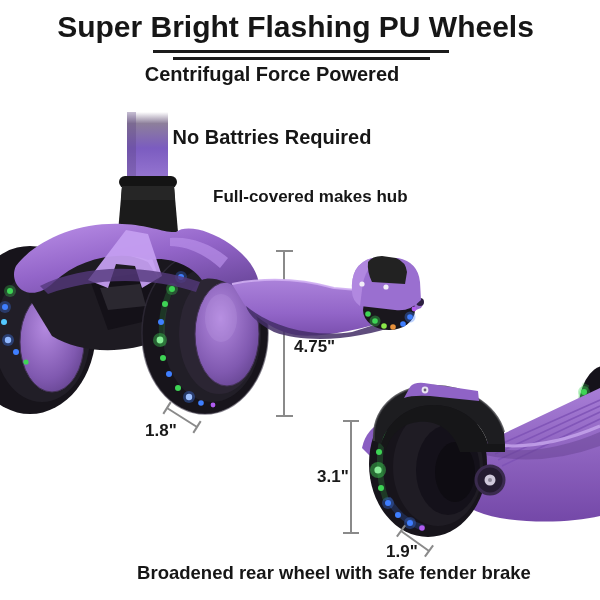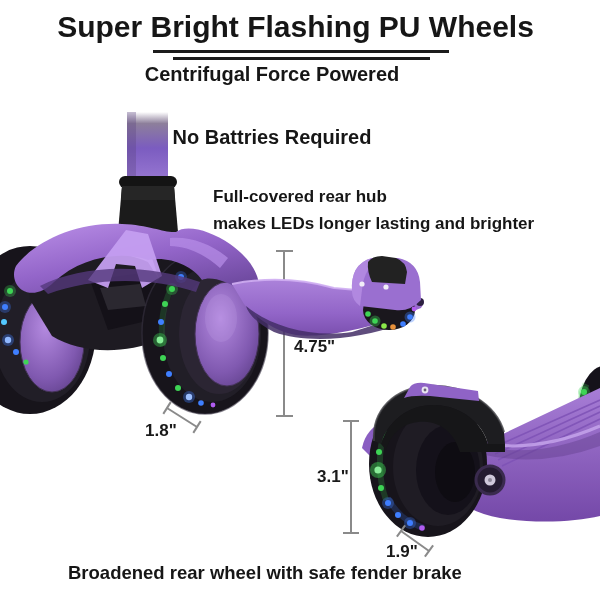--- a/index.html
+++ b/index.html
@@ -18,21 +18,21 @@
   .subtitle{left:0;width:544px;text-align:center;font-size:20px;font-weight:bold;color:#161616;}
   .sub1{top:63px;}
   .sub2{top:86px;margin-top:40px;}
   .hub-note{left:213px;top:183px;font-size:17px;font-weight:bold;line-height:27px;color:#161616;white-space:nowrap;}
   .dim-label{font-size:17px;font-weight:bold;color:#1a1a1a;white-space:nowrap;}
   .lbl-475{left:294px;top:337px;}
   .lbl-18{left:145px;top:421px;}
   .lbl-31{left:317px;top:467px;}
   .lbl-19{left:386px;top:542px;}
   .caption{left:0px;top:562px;width:600px;padding-left:68px;box-sizing:border-box;
-    font-size:18.5px;font-weight:bold;color:#161616;white-space:nowrap;}
+    text-align:center;font-size:18.5px;font-weight:bold;color:#161616;white-space:nowrap;}
   svg{position:absolute;top:0;left:0;}
 </style>
 </head>
 <body>
 
 <div id="canvas">
 
   <svg width="600" height="600" viewBox="0 0 600 600">
     <defs>
       <linearGradient id="stemGrad" x1="0" y1="0" x2="0" y2="1">
@@ -263,22 +263,21 @@
     </g>
   </svg>
 
   <div class="abs title">Super Bright Flashing PU Wheels</div>
   <div class="abs rule rule1"></div>
   <div class="abs rule rule2"></div>
   <div class="abs subtitle sub1">Centrifugal Force Powered</div>
   <div class="abs subtitle sub2">No Battries Required</div>
 
   <div class="abs hub-note">
-    <div>Full-covered rear hub</div>
-    <div>makes LEDs longer lasting and brighter</div>
+    <div>Full-covered makes hub</div>
   </div>
 
   <div class="abs dim-label lbl-475">4.75"</div>
   <div class="abs dim-label lbl-18">1.8"</div>
   <div class="abs dim-label lbl-31">3.1"</div>
   <div class="abs dim-label lbl-19">1.9"</div>
 
   <div class="abs caption">Broadened rear wheel with safe fender brake</div>
 </div>
 

